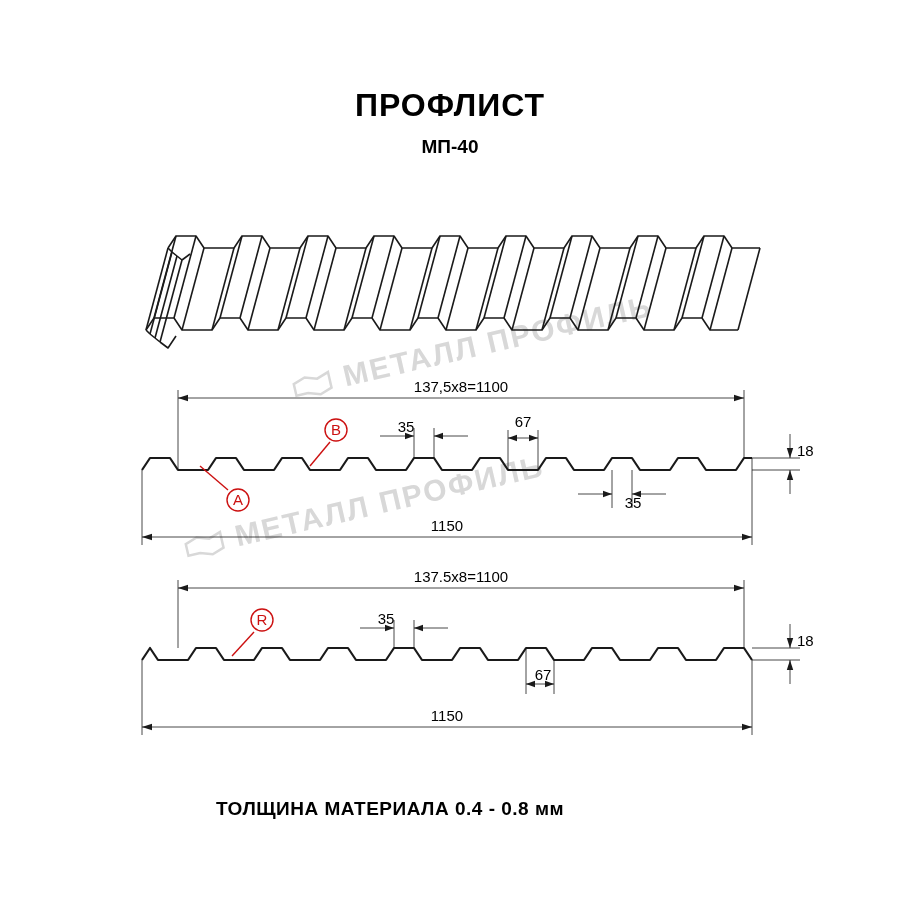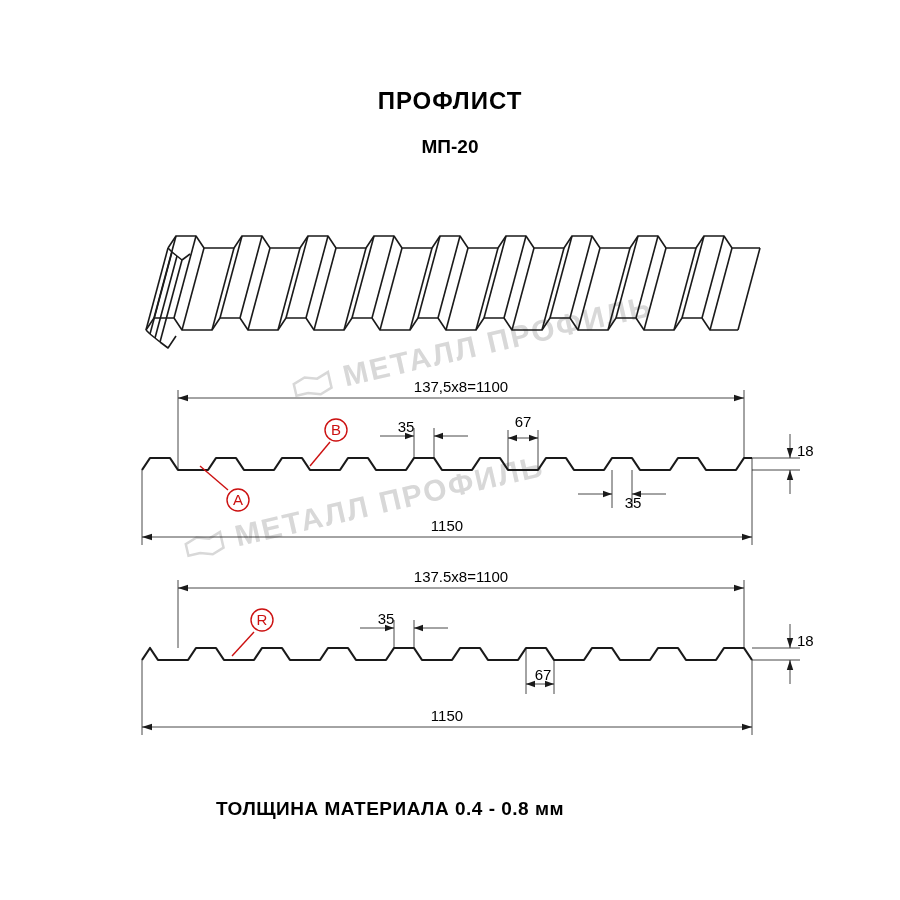--- a/index.html
+++ b/index.html
@@ -18,21 +18,21 @@
   #sheet {
     position: absolute;
     left: 0; top: 0;
     width: 900px;
     height: 900px;
   }
   .title {
     position: absolute;
     width: 900px;
     text-align: center;
-    font-size: 24px;
+    font-size: 32px;
     font-weight: bold;
     letter-spacing: 1px;
     top: 87px;
     color: #000;
   }
   .subtitle {
     position: absolute;
     width: 900px;
     text-align: center;
     font-size: 19px;
@@ -75,21 +75,21 @@
     font-family: "Liberation Sans", sans-serif;
     fill: #000;
   }
   .dimtext { font-size: 15px; }
   .balloon-text { font-size: 15px; fill: #cc1111; }
 </style>
 </head>
 <body>
 
 <div class="title">ПРОФЛИСТ</div>
-<div class="subtitle">МП-20</div>
+<div class="subtitle">МП-40</div>
 
 <div class="wm" id="wm1">
   <span class="wmlogo">
     <svg viewBox="0 0 42 28" width="42" height="28">
       <path d="M2 20 L2 8 L14 4 L26 8 L38 4 L38 20 L26 24 L14 20 Z" fill="none" stroke="#d8d8d8" stroke-width="2.5"></path>
     </svg>
   </span><span>МЕТАЛЛ ПРОФИЛЬ</span>
 </div>
 <div class="wm" id="wm2">
   <span class="wmlogo">

